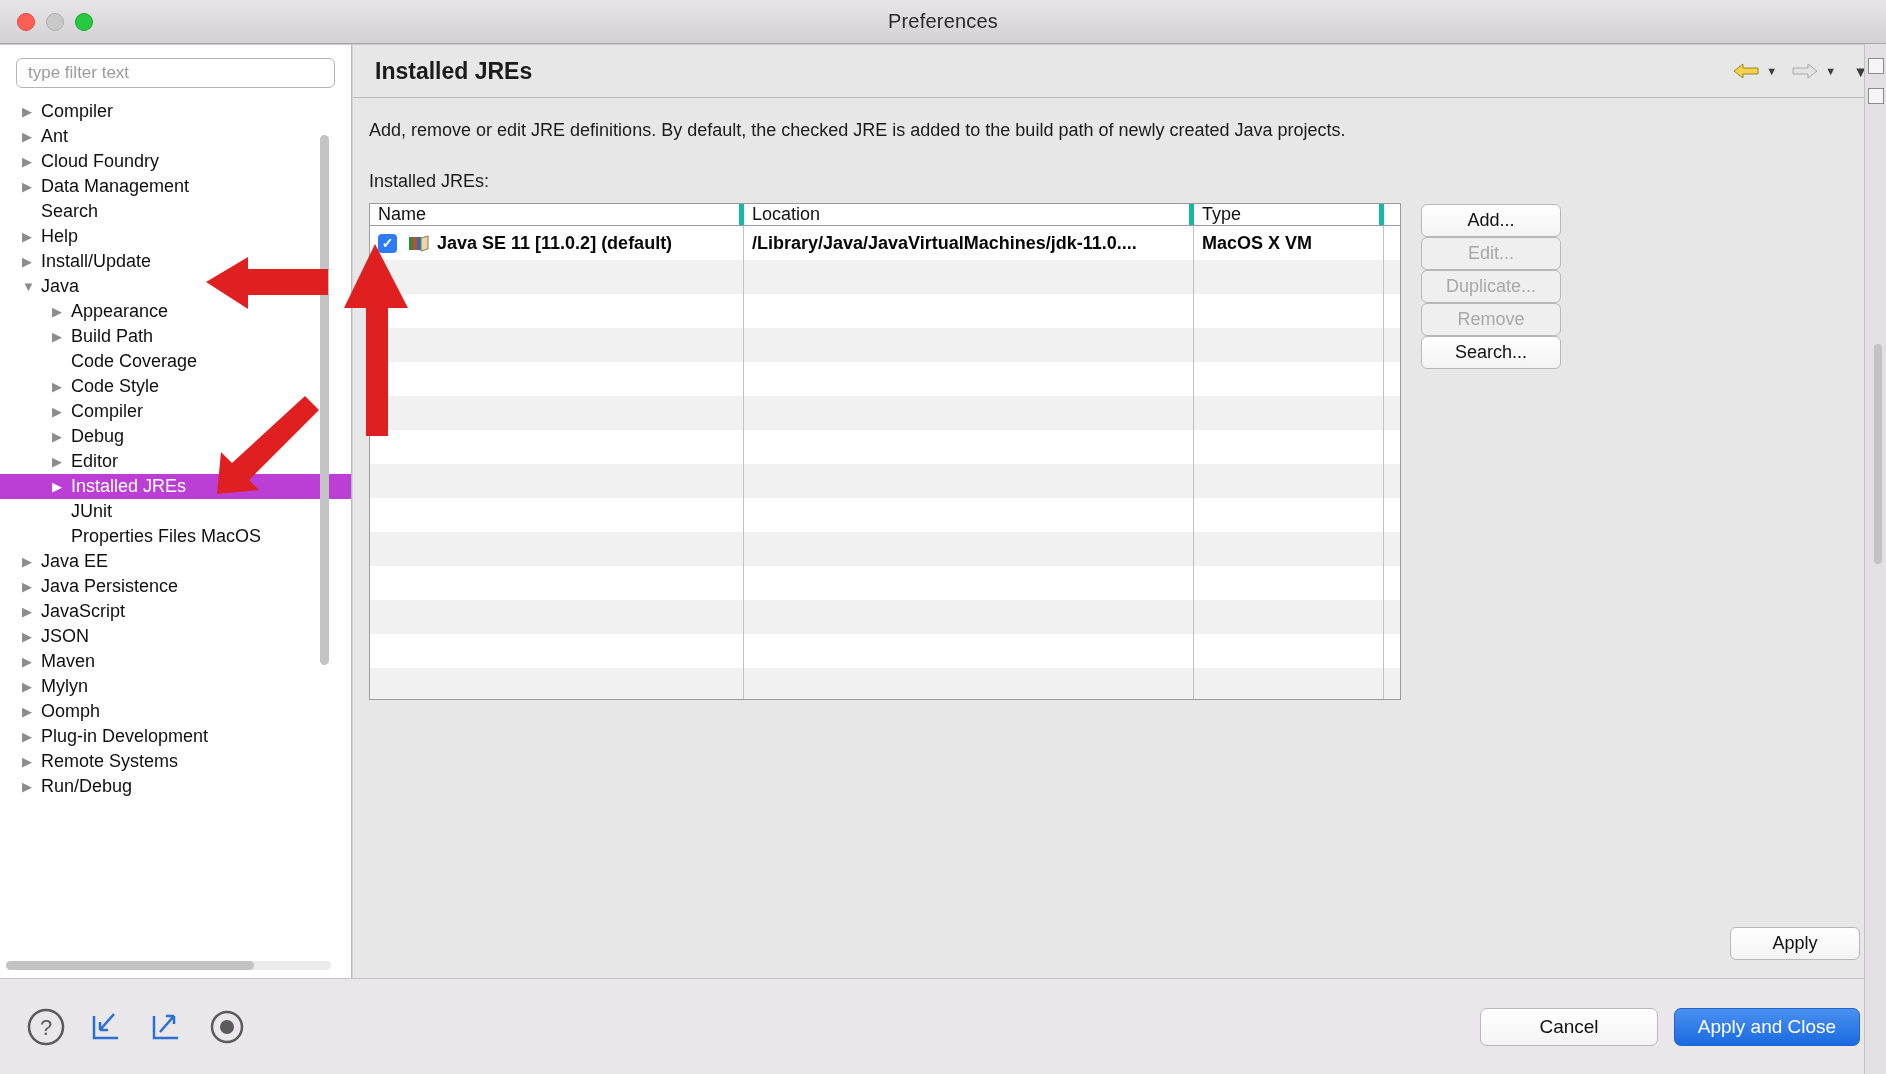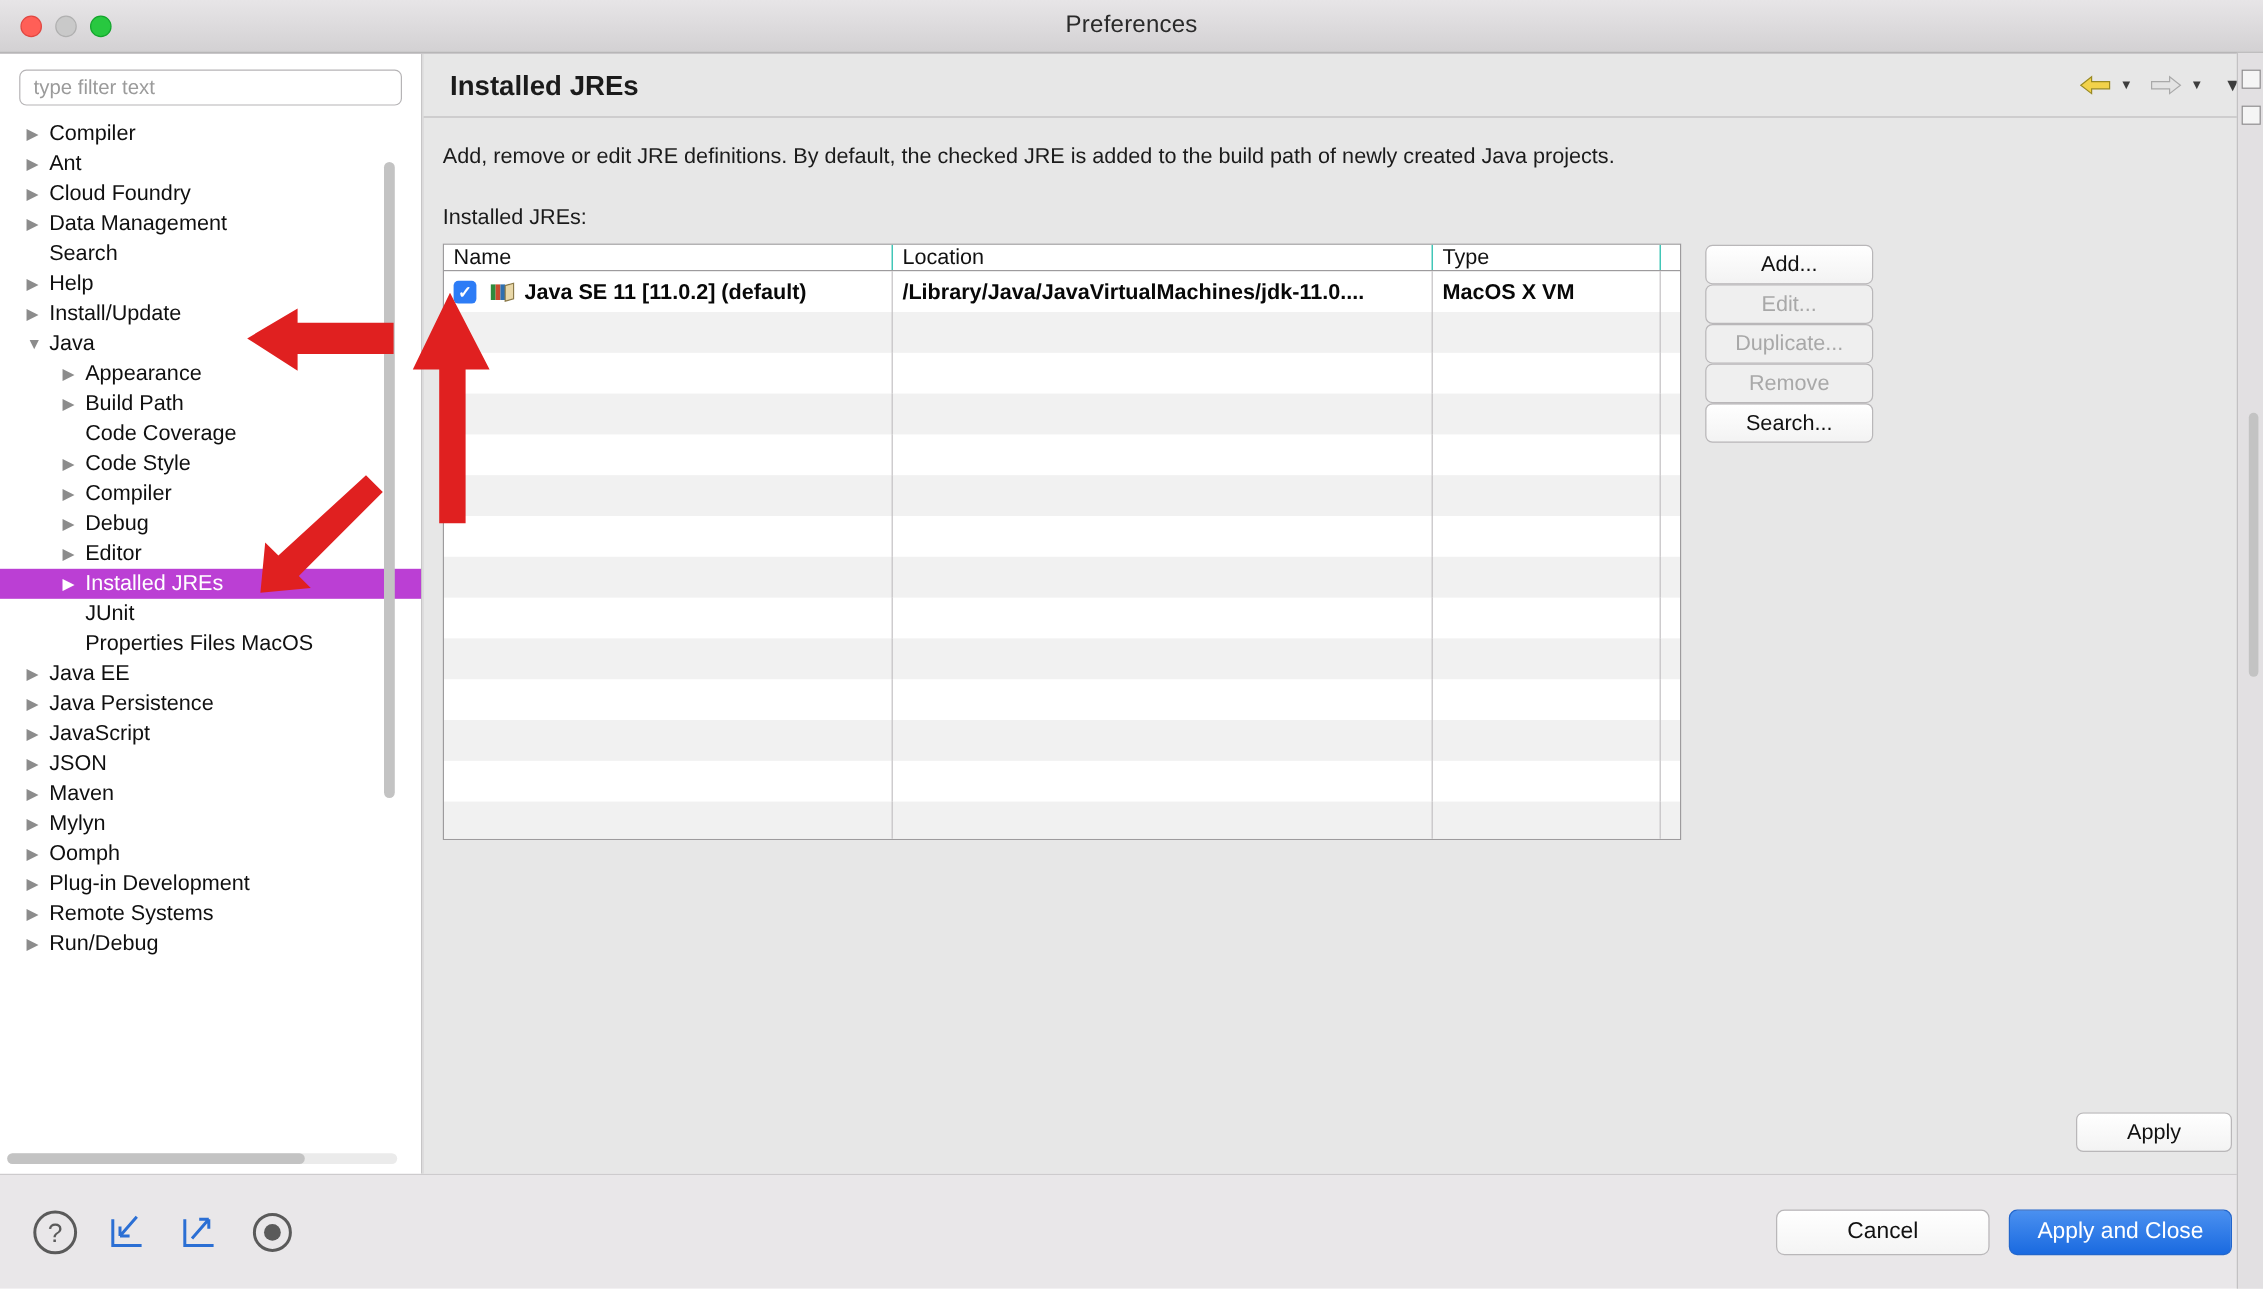--- a/index.html
+++ b/index.html
@@ -118,21 +118,21 @@
   .list-label { font-size: 18px; color: #1b1b1b; margin-bottom: 11px; }
   .table-area { display: flex; gap: 20px; }
   .table-box {
     width: 1032px; height: 497px;
     background: #fff; border: 1px solid #9d9b9d;
     display: flex; flex-direction: column; overflow: hidden;
   }
   .thead { display: flex; height: 30px; border-bottom: 1px solid #9d9b9d; background: #fff; }
   .th {
     font-size: 18px; color: #111; display: flex; align-items: center;
-    padding-left: 8px; border-right: 1px solid #14b8a6; height: 100%;
+    padding-left: 8px; border-right: 5px solid #14b8a6; height: 100%;
   }
   .th.c-name { width: 374px; }
   .th.c-loc  { width: 450px; }
   .th.c-type { width: 190px; }
   .th.c-end  { flex: 1; border-right: none; }
   .tbody { flex: 1; position: relative; }
   .trow { display: flex; height: 34px; align-items: center; }
   .trow.zebra { background: #f1f1f1; }
   .td {
     height: 100%; display: flex; align-items: center;

